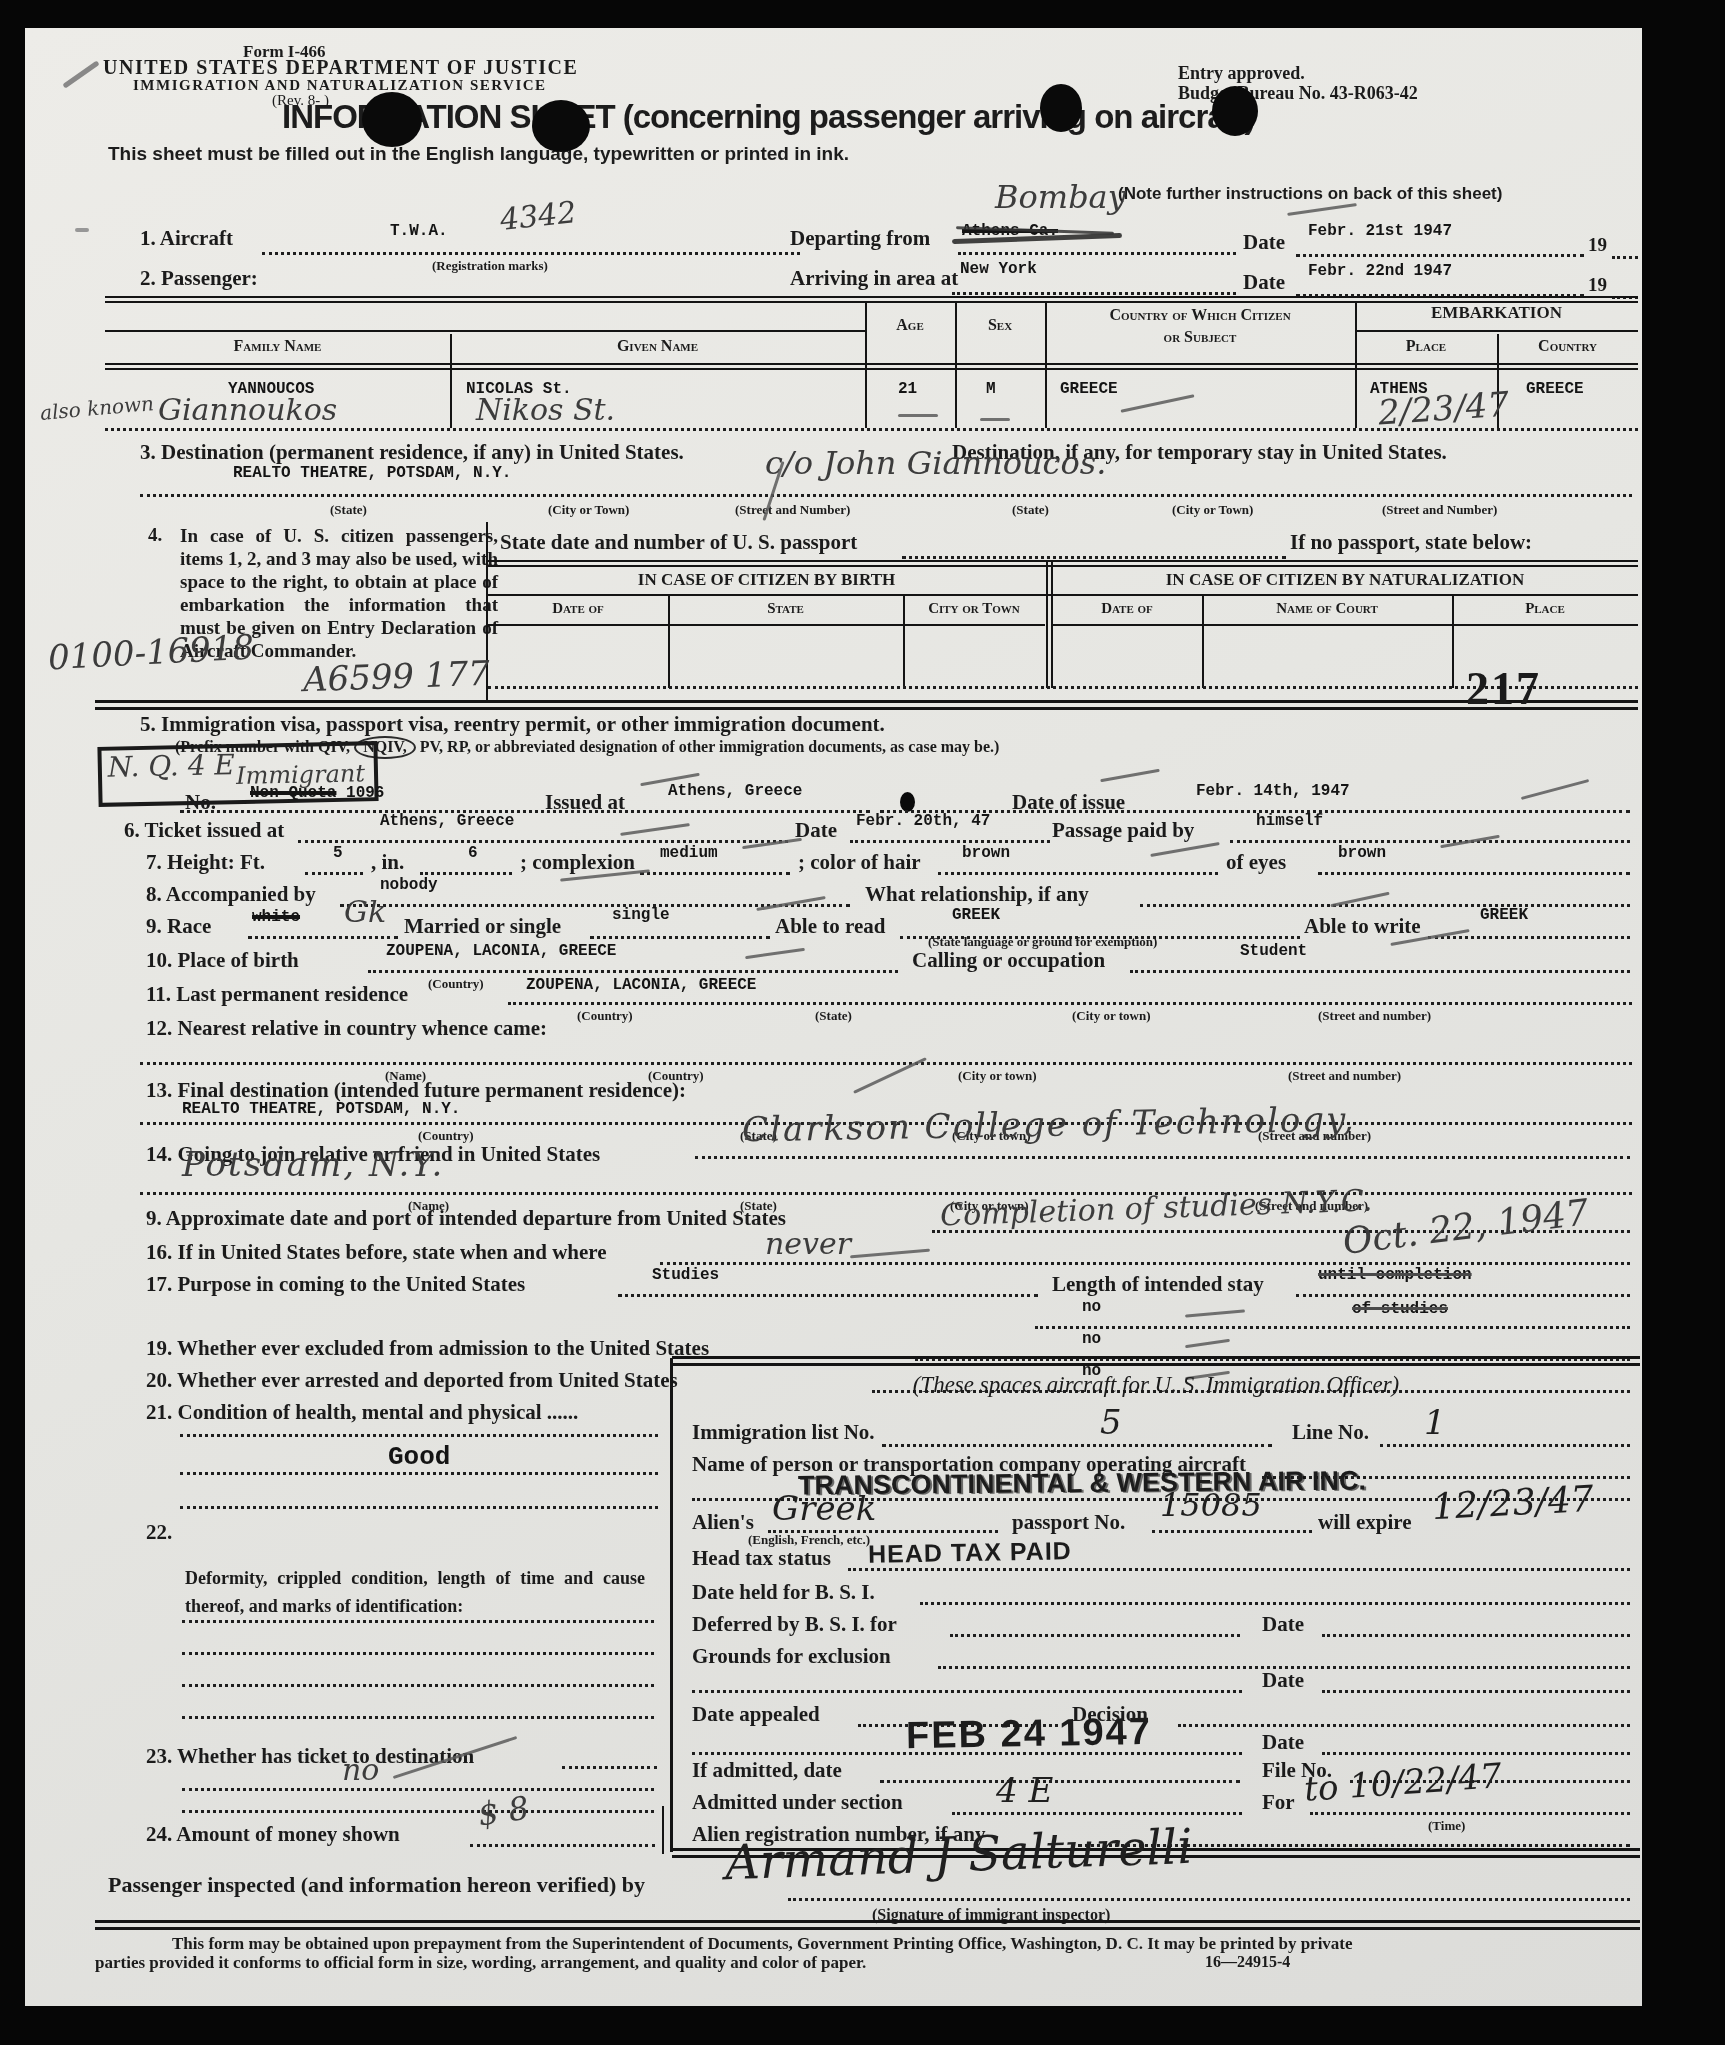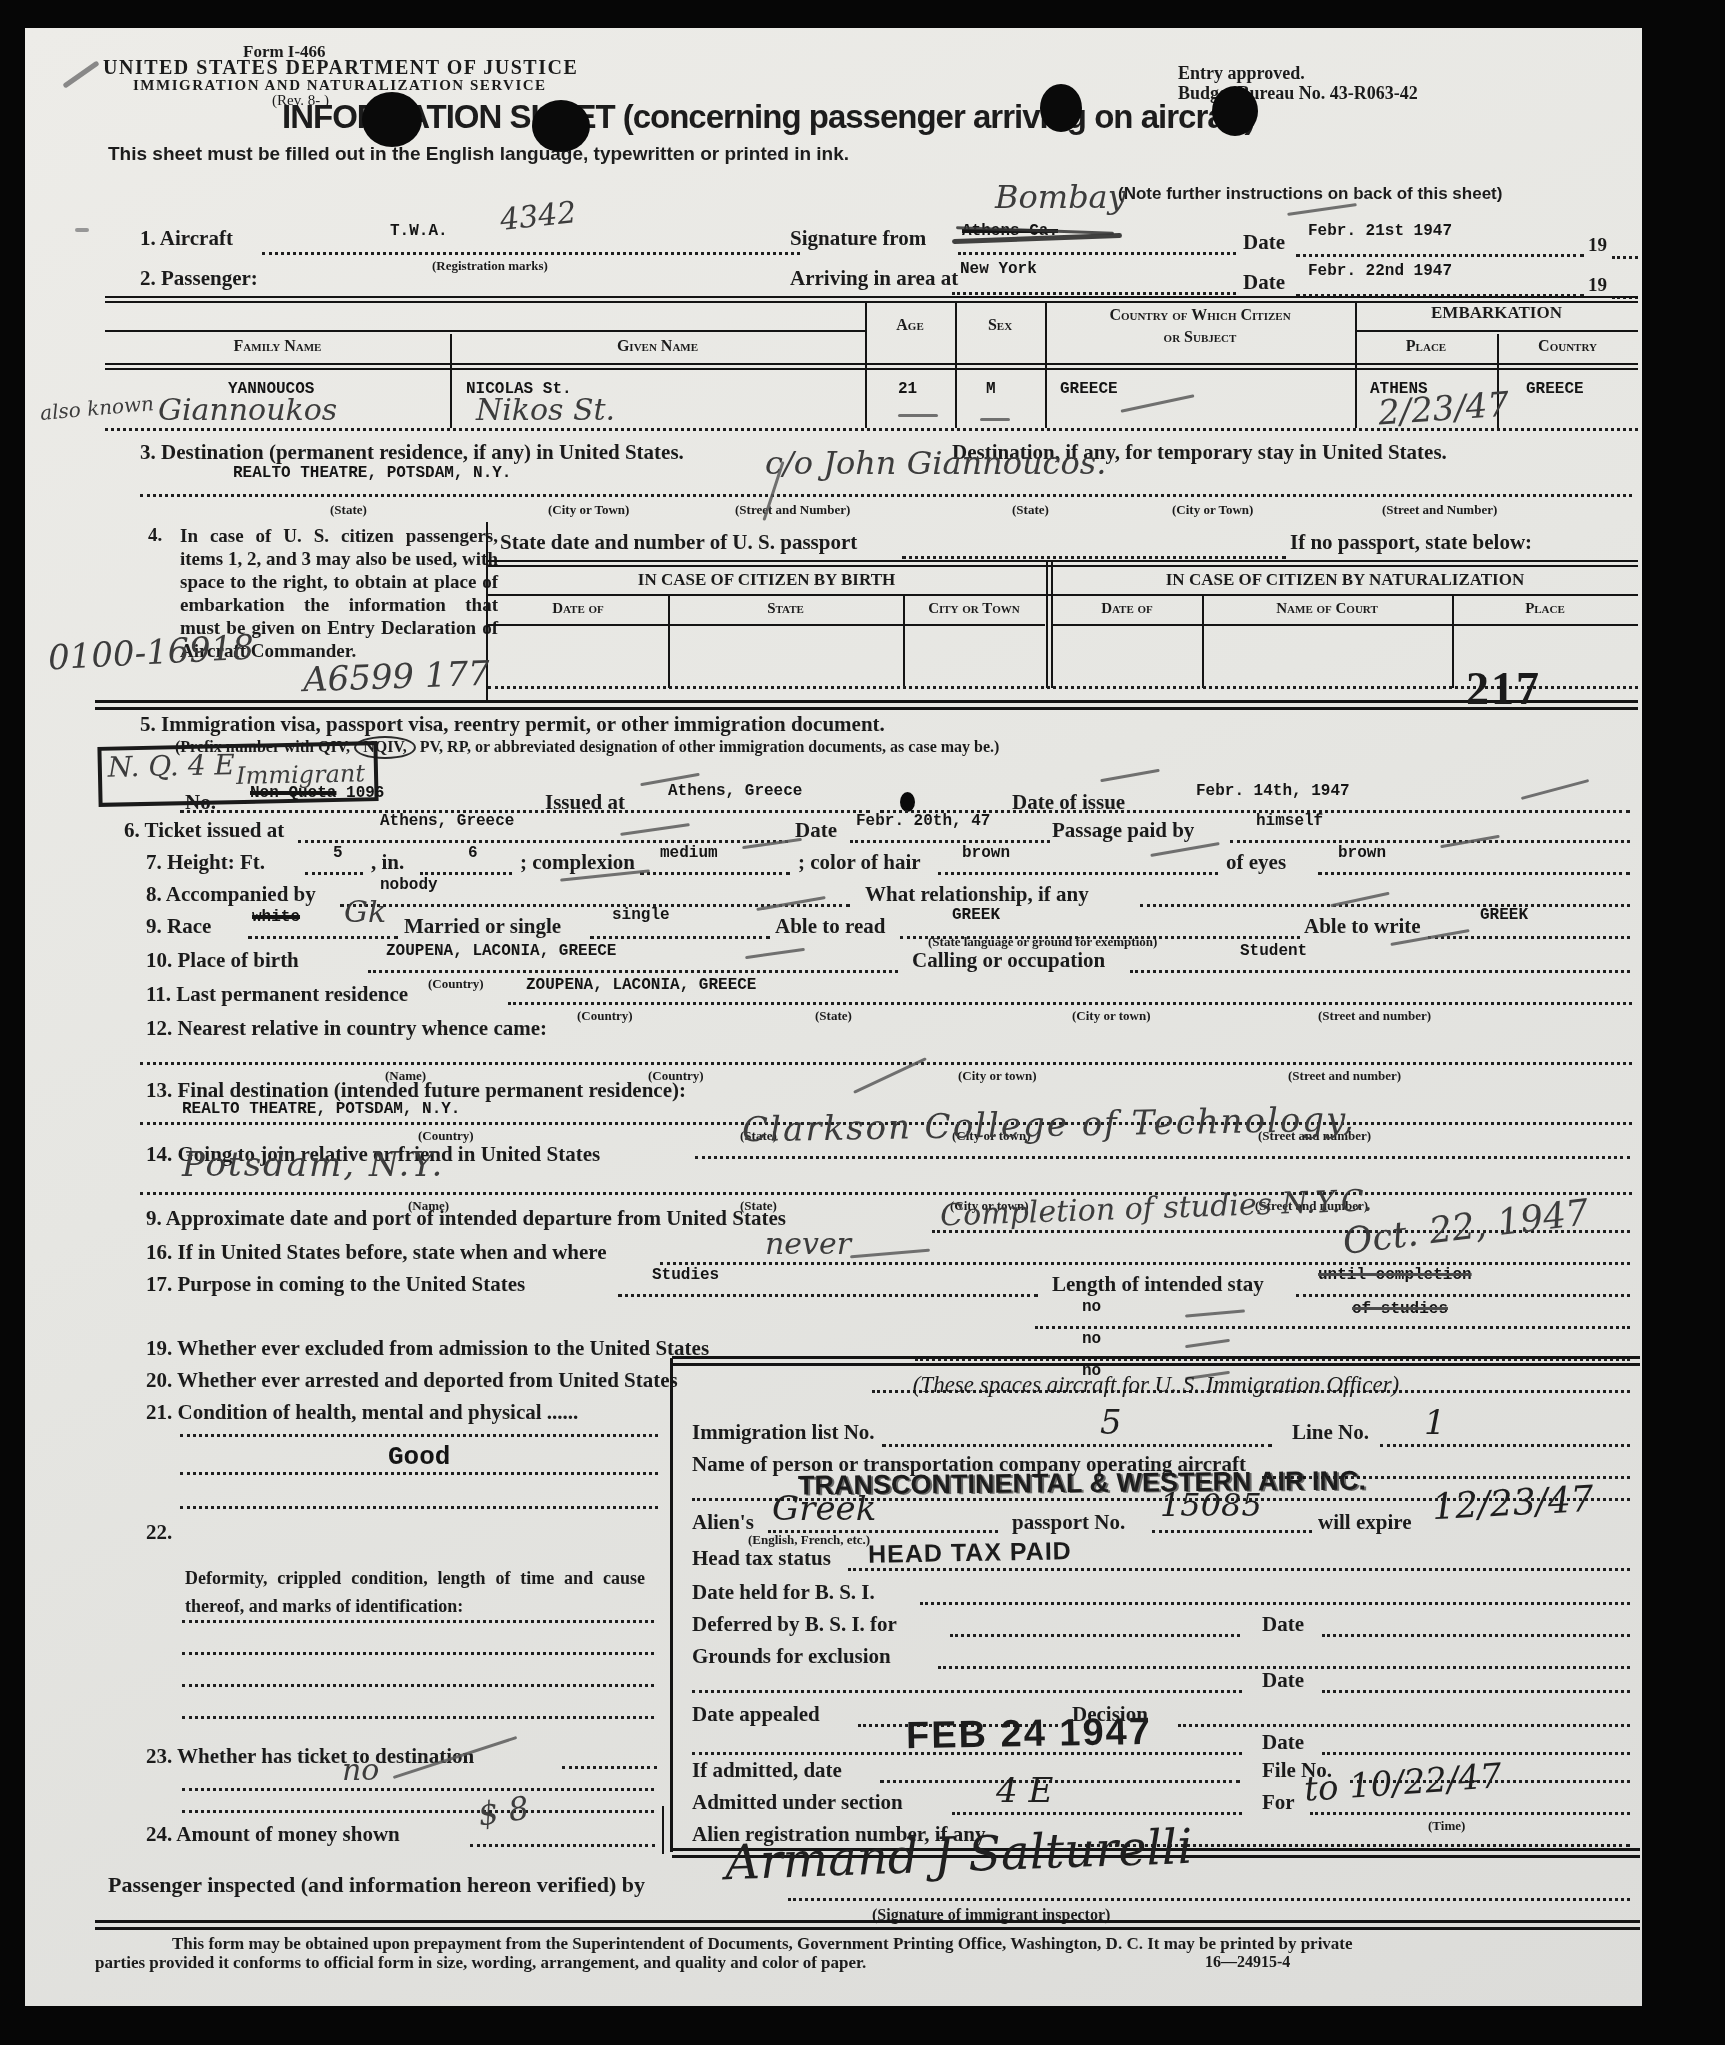--- a/index.html
+++ b/index.html
@@ -48,21 +48,21 @@
   <div class="hole" style="left:362px;top:92px;width:60px;height:55px"></div>
   <div class="hole" style="left:532px;top:100px;width:58px;height:52px"></div>
   <div class="hole" style="left:1040px;top:84px;width:42px;height:48px"></div>
   <div class="hole" style="left:1212px;top:86px;width:46px;height:50px"></div>
 
   <span class="lbl" style="left:140px;top:226px">1. Aircraft</span>
   <div class="dot" style="left:262px;top:252px;width:538px"></div>
   <span class="typed" style="left:390px;top:222px">T.W.A.</span>
   <span class="hand" style="left:500px;top:198px;font-size:30px;transform:rotate(-6deg)">4342</span>
   <span class="cap" style="left:432px;top:258px">(Registration marks)</span>
-  <span class="lbl" style="left:790px;top:226px">Signature from</span>
+  <span class="lbl" style="left:790px;top:226px">Departing from</span>
   <div class="dot" style="left:958px;top:252px;width:278px"></div>
   <span class="typed st" style="left:962px;top:222px">Athens Ca.</span>
   <div class="tick" style="left:952px;top:236px;width:170px;transform:rotate(-2deg);height:5px;background:#222"></div>
   <div class="tick" style="left:956px;top:229px;width:158px;transform:rotate(2deg);background:#333"></div>
   <span class="hand" style="left:995px;top:178px;font-size:32px">Bombay</span>
   <span class="lbl" style="left:1243px;top:230px">Date</span>
   <div class="dot" style="left:1296px;top:254px;width:288px"></div>
   <span class="typed" style="left:1308px;top:222px">Febr. 21st 1947</span>
   <span class="lbl" style="left:1588px;top:234px;font-size:19px">19</span>
   <div class="dot" style="left:1612px;top:256px;width:26px"></div>

